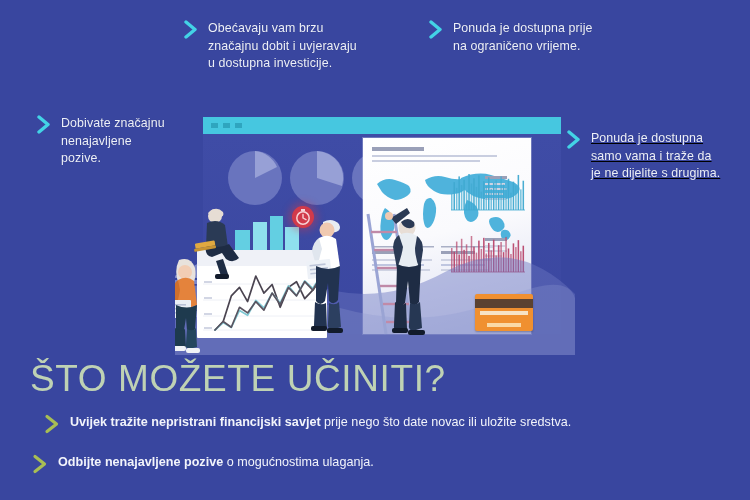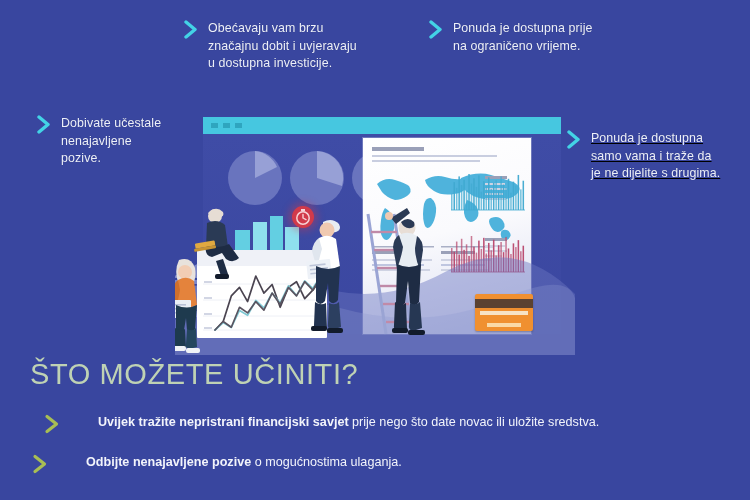--- a/index.html
+++ b/index.html
@@ -92,33 +92,33 @@
     box-shadow: 0 0 7px 4px rgba(209,58,74,.35);
   }
 
   
   .bank { position: absolute; }
 
   
   #bottom { position: absolute; left: 0; top: 352px; width: 750px; height: 148px; }
   #heading {
     position: absolute; left: 30px; top: 6px;
-    font-size: 29px; letter-spacing: .6px;
+    font-size: 37px; letter-spacing: .6px;
     color: #BFD2B4;
     font-family: "Liberation Sans", sans-serif;
   }
   .c-b1 { left: 44px; top: 62px; }
   .c-b2 { left: 32px; top: 102px; }
   .bullet-text {
     color: #F2F4FB;
     font-size: 12.6px;
     line-height: 16px;
     white-space: nowrap;
   }
-  .bullet-text b { font-weight: bold; margin-left: 28px; }
+  .bullet-text b { font-weight: bold; }
 </style>
 </head>
 <body>
 
 <div id="poster">
 
   <div class="callout c-top1">
     <svg class="chev" width="16" height="19" viewBox="0 0 16 19">
       <path d="M3 2 L12 9.5 L3 17" fill="none" stroke="#43D3E6" stroke-width="3.4" stroke-linecap="round" stroke-linejoin="round"></path>
     </svg>
@@ -132,21 +132,21 @@
       <path d="M3 2 L12 9.5 L3 17" fill="none" stroke="#43D3E6" stroke-width="3.4" stroke-linecap="round" stroke-linejoin="round"></path>
     </svg>
     <div class="callout-text">Ponuda je dostupna prije
 na ograničeno vrijeme.</div>
   </div>
 
   <div class="callout c-left">
     <svg class="chev" width="16" height="19" viewBox="0 0 16 19">
       <path d="M3 2 L12 9.5 L3 17" fill="none" stroke="#43D3E6" stroke-width="3.4" stroke-linecap="round" stroke-linejoin="round"></path>
     </svg>
-    <div class="callout-text">Dobivate učestale
+    <div class="callout-text">Dobivate značajnu
 nenajavljene
 pozive.</div>
   </div>
 
   <div class="callout c-right">
     <svg class="chev" width="16" height="19" viewBox="0 0 16 19">
       <path d="M3 2 L12 9.5 L3 17" fill="none" stroke="#43D3E6" stroke-width="3.4" stroke-linecap="round" stroke-linejoin="round"></path>
     </svg>
     <div class="callout-text">Ponuda je dostupna
 samo vama i traže da

